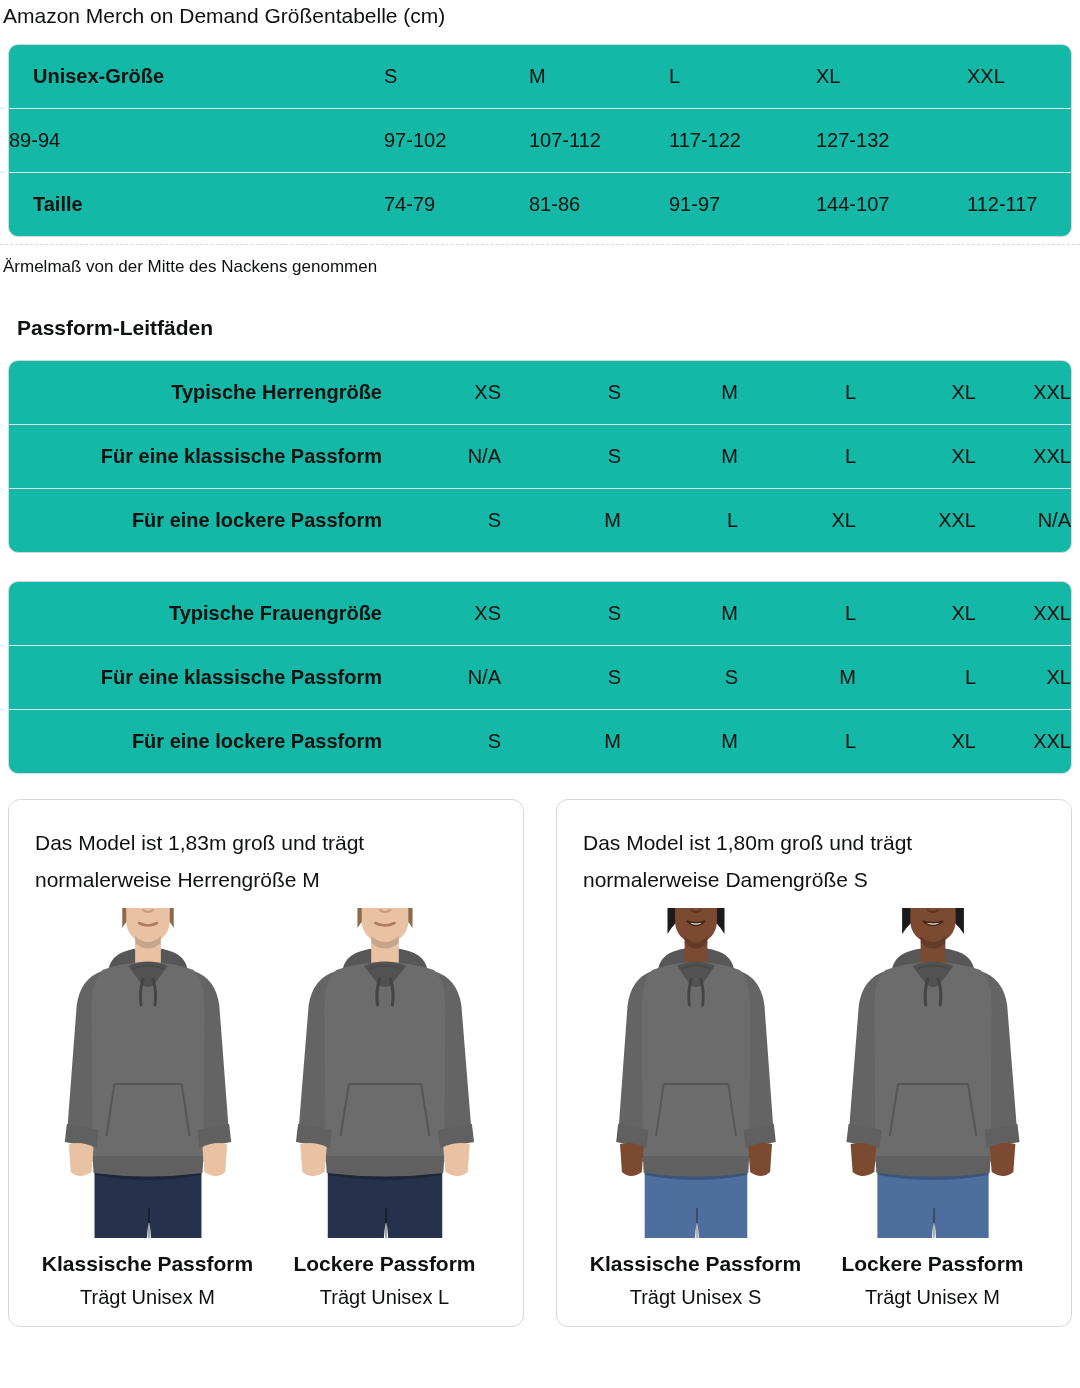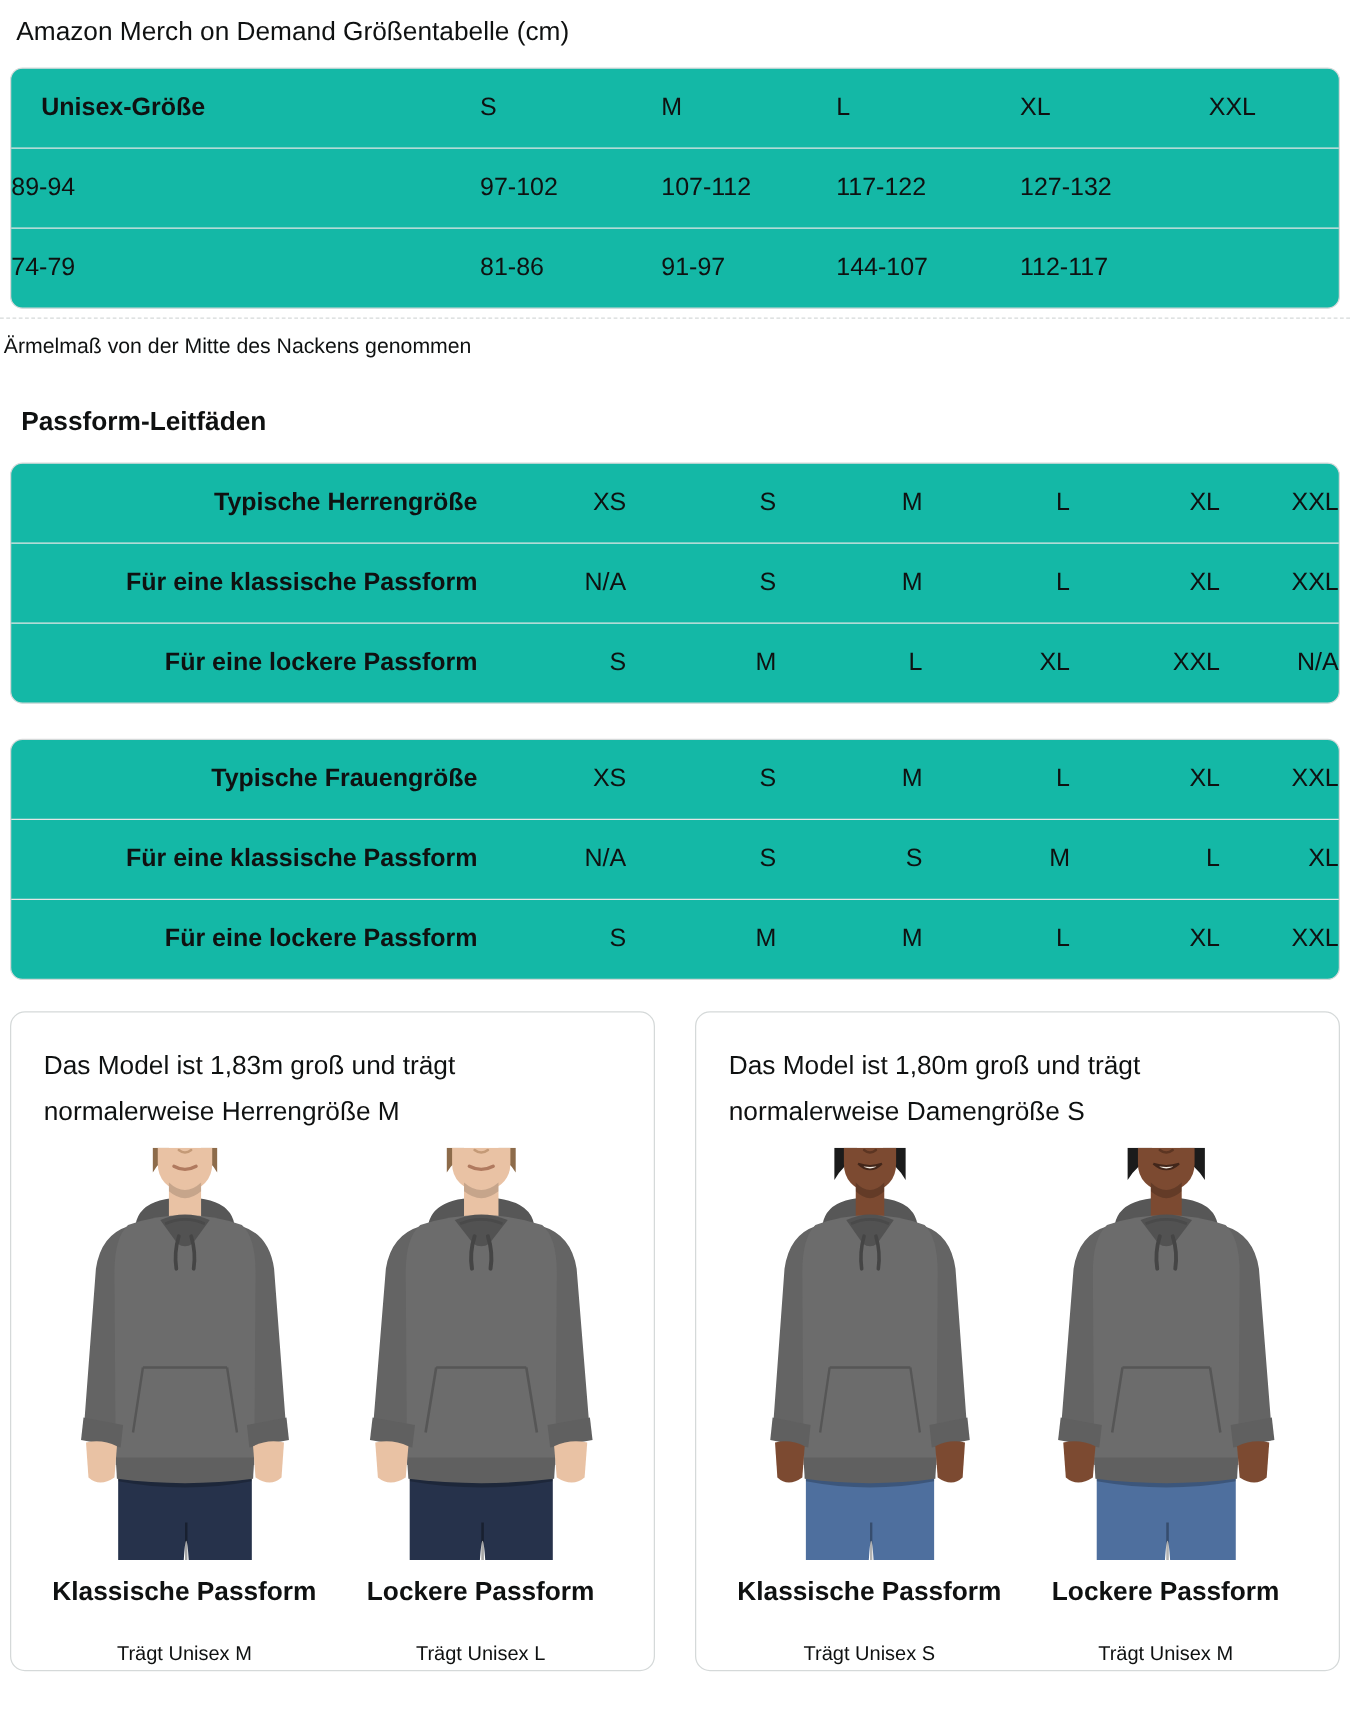--- a/index.html
+++ b/index.html
@@ -5,21 +5,21 @@
   html,body{margin:0;padding:0;background:#fff;}
   body{
     width:1080px;height:1388px;overflow:hidden;
     font-family:"Liberation Sans","DejaVu Sans",sans-serif;
     color:var(--text,#0F1111);
     -webkit-font-smoothing:antialiased;
   }
   .page{position:relative;width:1080px;height:1388px;}
 
   .title{
-    font-size:21px;font-weight:normal;margin:10px;
+    font-size:21px;font-weight:normal;margin:0;
     padding:3px 0 0 3px;line-height:26px;
   }
 
   
   .tbl{
     border:1px solid var(--border,#D5D9D9);
     border-radius:10px;
     margin:0 8px;
     background:#14b8a6;
   }
@@ -62,21 +62,21 @@
   .card-desc{
     font-size:21px;line-height:37px;margin:0 0 0 6px;max-width:430px;
   }
   .figures{display:flex;margin-top:10px;}
   .figure{flex:1;margin:0;text-align:center;}
   .photo{
     height:330px;display:flex;align-items:flex-end;justify-content:center;
     overflow:hidden;
   }
   .fit-label{font-size:21px;font-weight:bold;margin-top:13px;line-height:25px;}
-  .size-label{font-size:16px;margin-top:26px;line-height:24px;}
+  .size-label{font-size:20px;margin-top:9px;line-height:24px;}
 
   .man{--skin:var(--skin-light,#E9C2A4);--jeans:var(--jeans-dark,#26324B);
        --skin-shadow:#C49A77;--lip:#B07A5F;}
   .woman{--skin:var(--skin-dark,#7C4A31);--jeans:var(--jeans-light,#4E6F9E);
        --skin-shadow:#5C3522;--lip:#42261A;}
   .model-svg{display:block;}
   .defs{position:absolute;width:0;height:0;overflow:hidden;}
 </style>
 </head>
 <body>
@@ -151,20 +151,21 @@
       <div class="val">XXL</div>
     </div>
     <div class="row">
       <div class="val">89-94</div>
       <div class="val">97-102</div>
       <div class="val">107-112</div>
       <div class="val">117-122</div>
       <div class="val">127-132</div>
     </div>
     <div class="row">
+      <div class="lbl">Taille</div>
       <div class="val">74-79</div>
       <div class="val">81-86</div>
       <div class="val">91-97</div>
       <div class="val">144-107</div>
       <div class="val">112-117</div>
     </div>
   </section>
 
   <hr class="divider">
 

